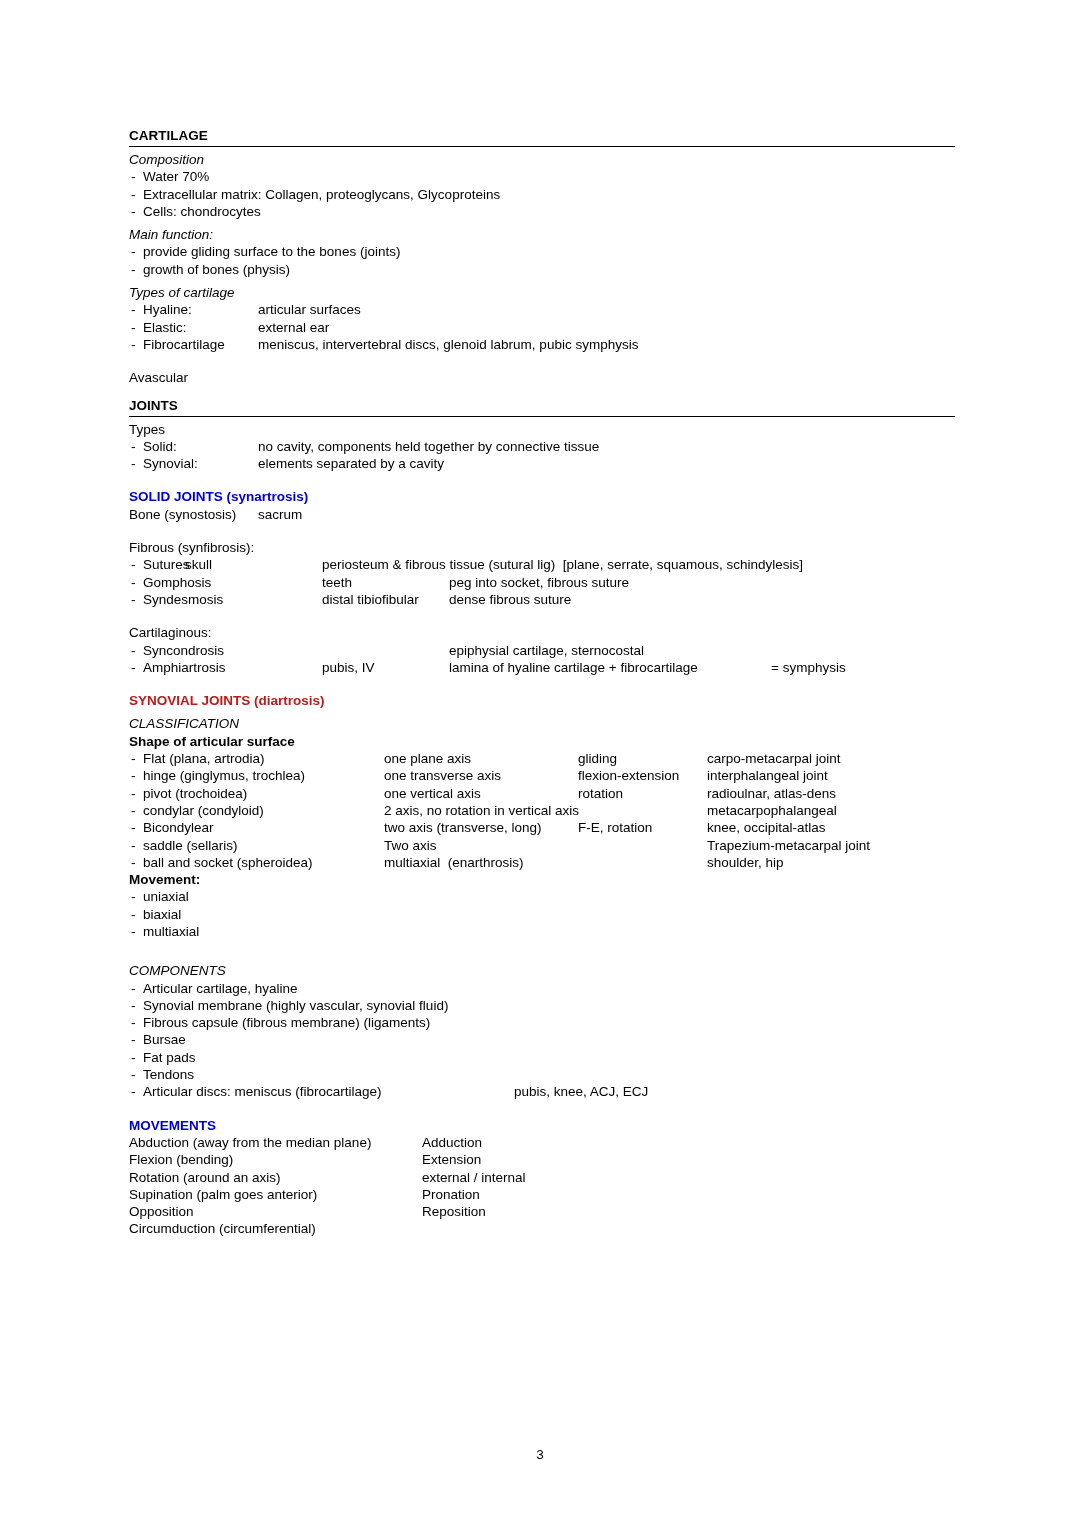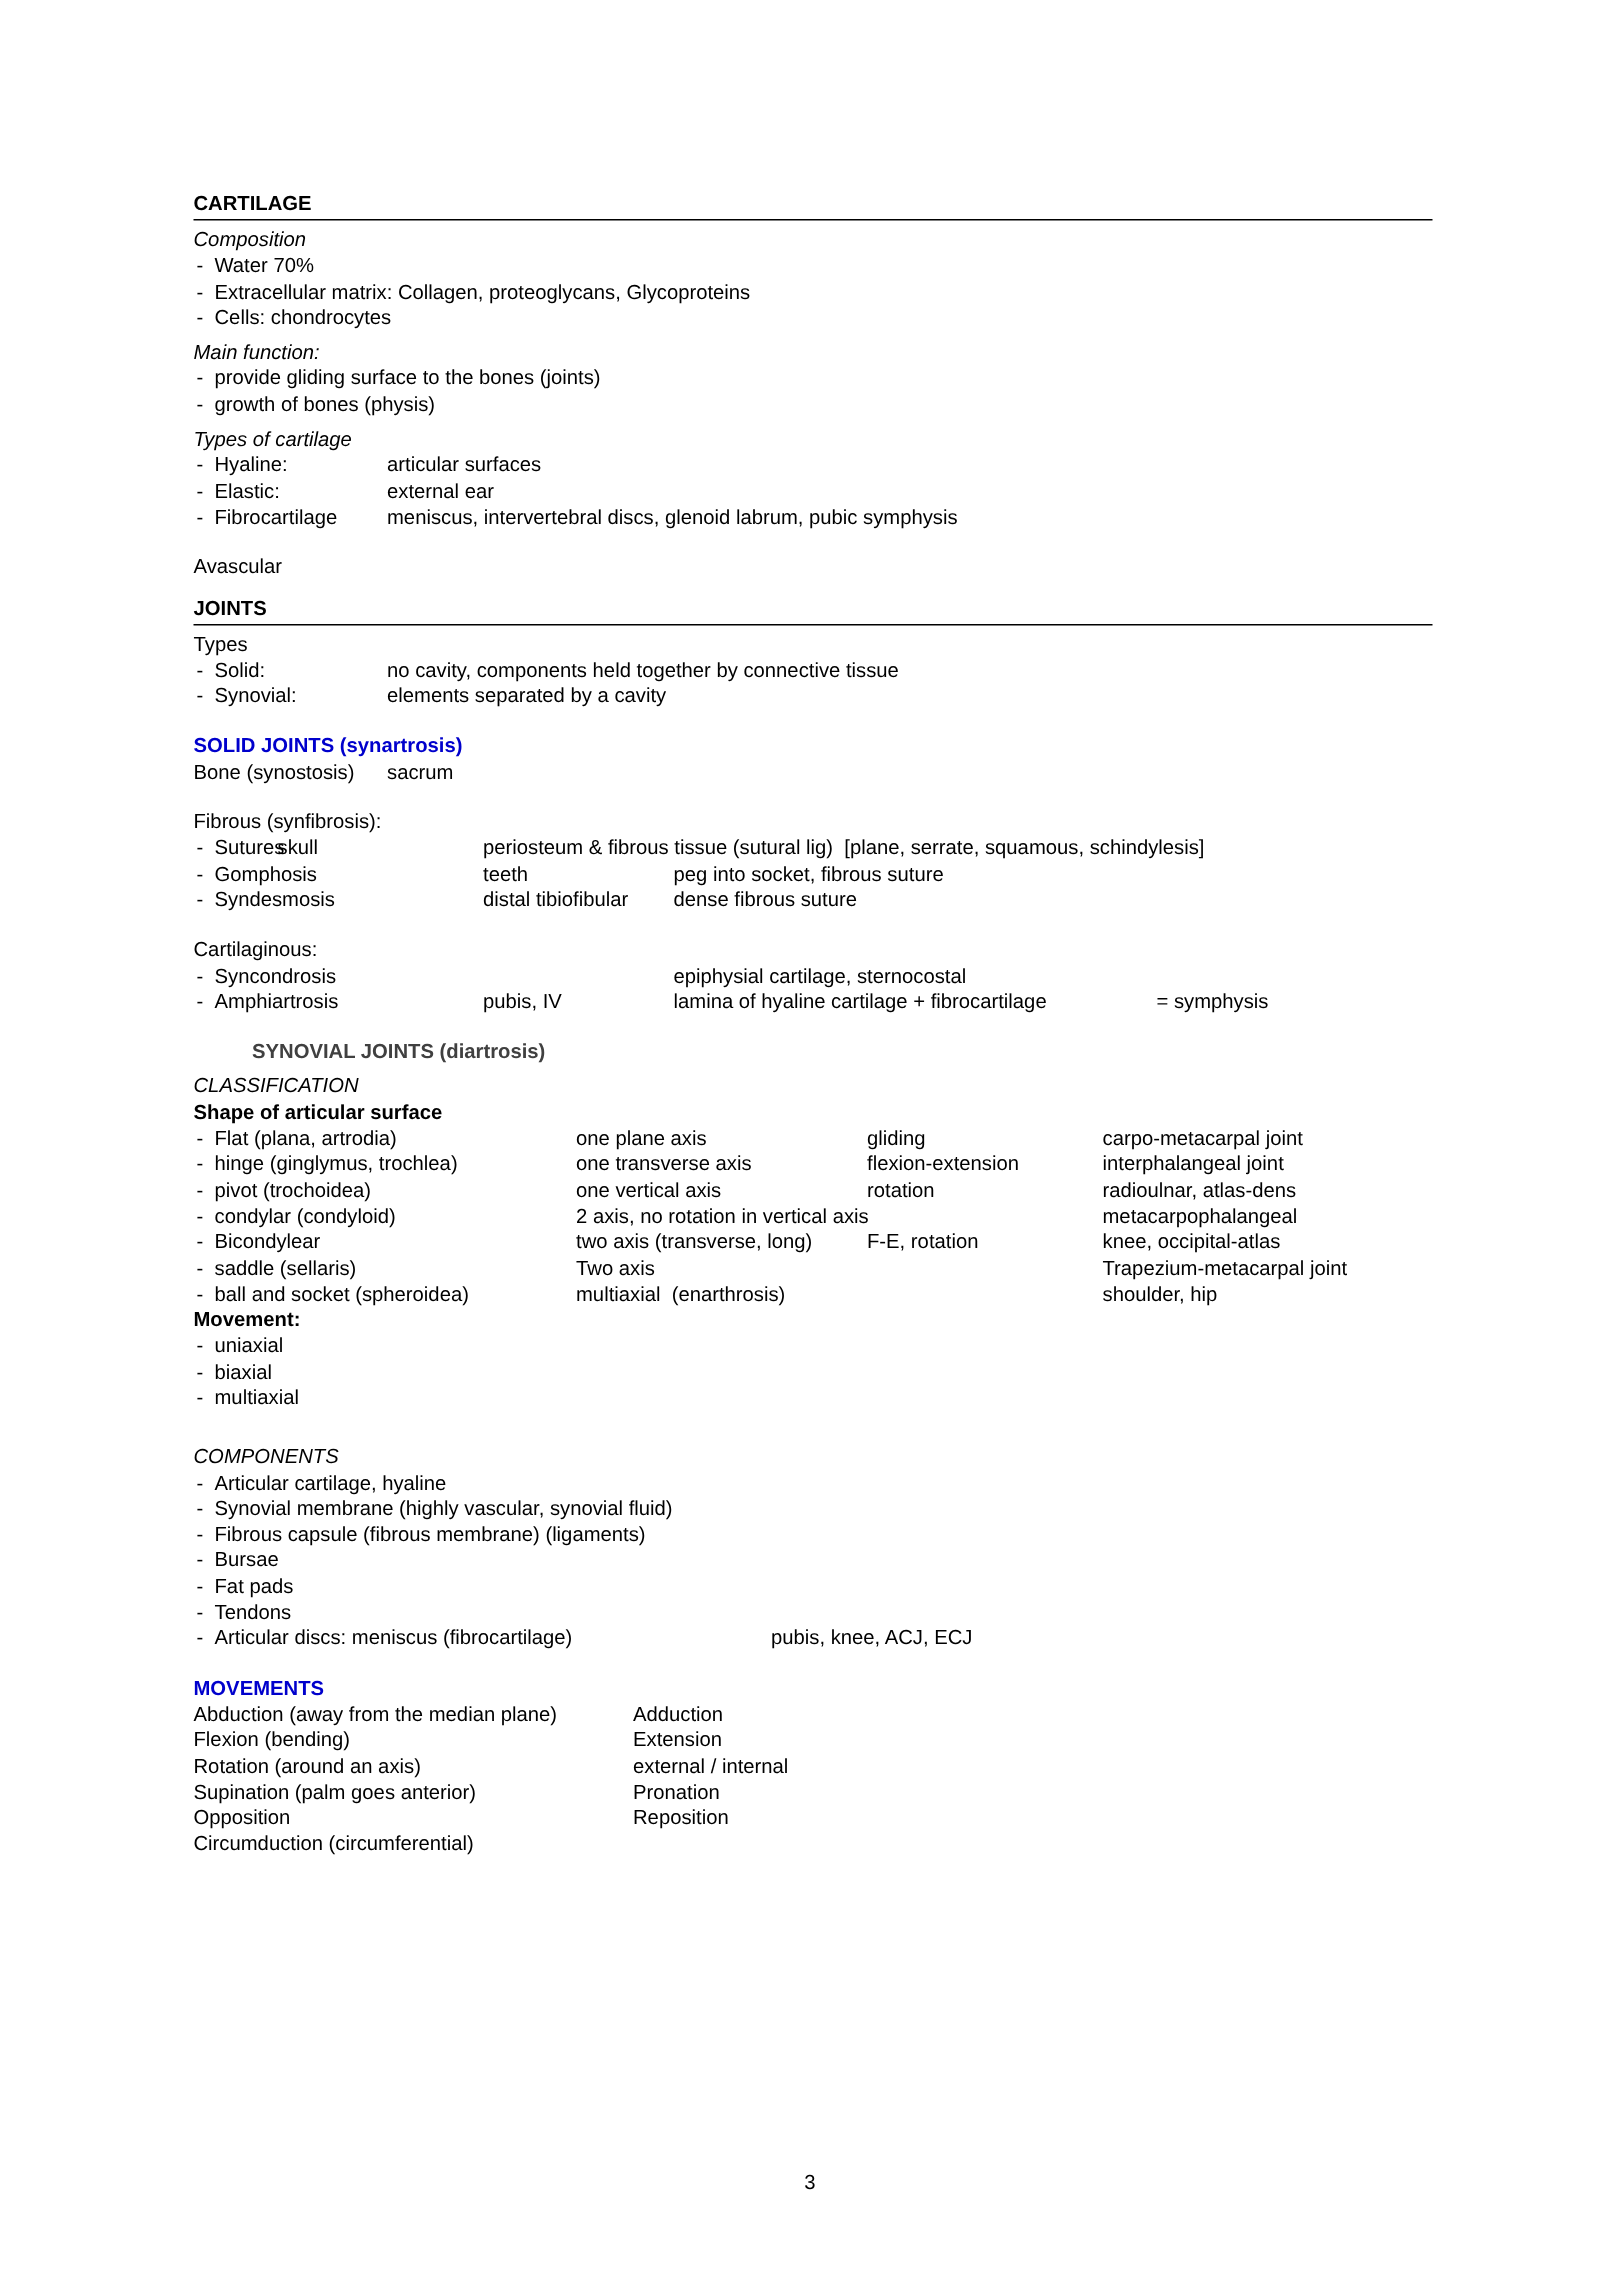--- a/index.html
+++ b/index.html
@@ -7,21 +7,21 @@
   body{
     width:1080px;height:1528px;background:#ffffff;position:relative;overflow:hidden;
     font-family:"Liberation Sans","DejaVu Sans",sans-serif;font-size:13.5px;color:#000;
     -webkit-font-smoothing:antialiased;
   }
   .page{position:absolute;left:129px;top:128px;width:826px}
   .line{position:relative;height:17.3px;white-space:pre}
   .cell{position:absolute;top:0;left:0;white-space:pre}
   .t0{left:0}.t14{left:14px}.t56{left:56px}.t129{left:129px}.t193{left:193px}
   .t257{left:255px}.t293{left:293px}.t320{left:320px}.t385{left:385px}
-  .t449{left:449px}.t578{left:606px}.t642{left:642px}
+  .t449{left:449px}.t578{left:578px}.t642{left:642px}
   .bullet::before{content:"-";position:absolute;left:2px;top:0}
   .italic{font-style:italic}
   .bold{font-weight:bold}
   .sechead{font-weight:bold;height:16px;position:relative}
   .bluehead{font-weight:bold;height:17.3px;position:relative;color:#0000CC}
   .rule{border:none;border-top:1.5px solid #000;margin:2px 0 5px 0}
   .sp6{height:6px}.sp10{height:10px}.sp16{height:16px}.sp22{height:22px}
   .pagenum{position:absolute;top:1447px;left:0;width:100%;text-align:center}
 </style>
 </head>
@@ -106,21 +106,21 @@
     <span class="cell t320">epiphysial cartilage, sternocostal</span>
   </div>
   <div class="line bullet">
     <span class="cell t14">Amphiartrosis</span>
     <span class="cell t193">pubis, IV</span>
     <span class="cell t320">lamina of hyaline cartilage + fibrocartilage</span>
     <span class="cell t642">= symphysis</span>
   </div>
 
   <div class="sp16"></div>
-  <div class="bluehead" style="color: #404040; margin-left: 39px;">SYNOVIAL JOINTS (diartrosis)</div>
+  <div class="bluehead" style="color: #b91c1c;">SYNOVIAL JOINTS (diartrosis)</div>
   <div class="sp6"></div>
   <div class="line italic">CLASSIFICATION</div>
   <div class="line bold">Shape of articular surface</div>
 
   <div class="line bullet">
     <span class="cell t14">Flat (plana, artrodia)</span>
     <span class="cell t257">one plane axis</span>
     <span class="cell t449">gliding</span>
     <span class="cell t578">carpo-metacarpal joint</span>
   </div>

